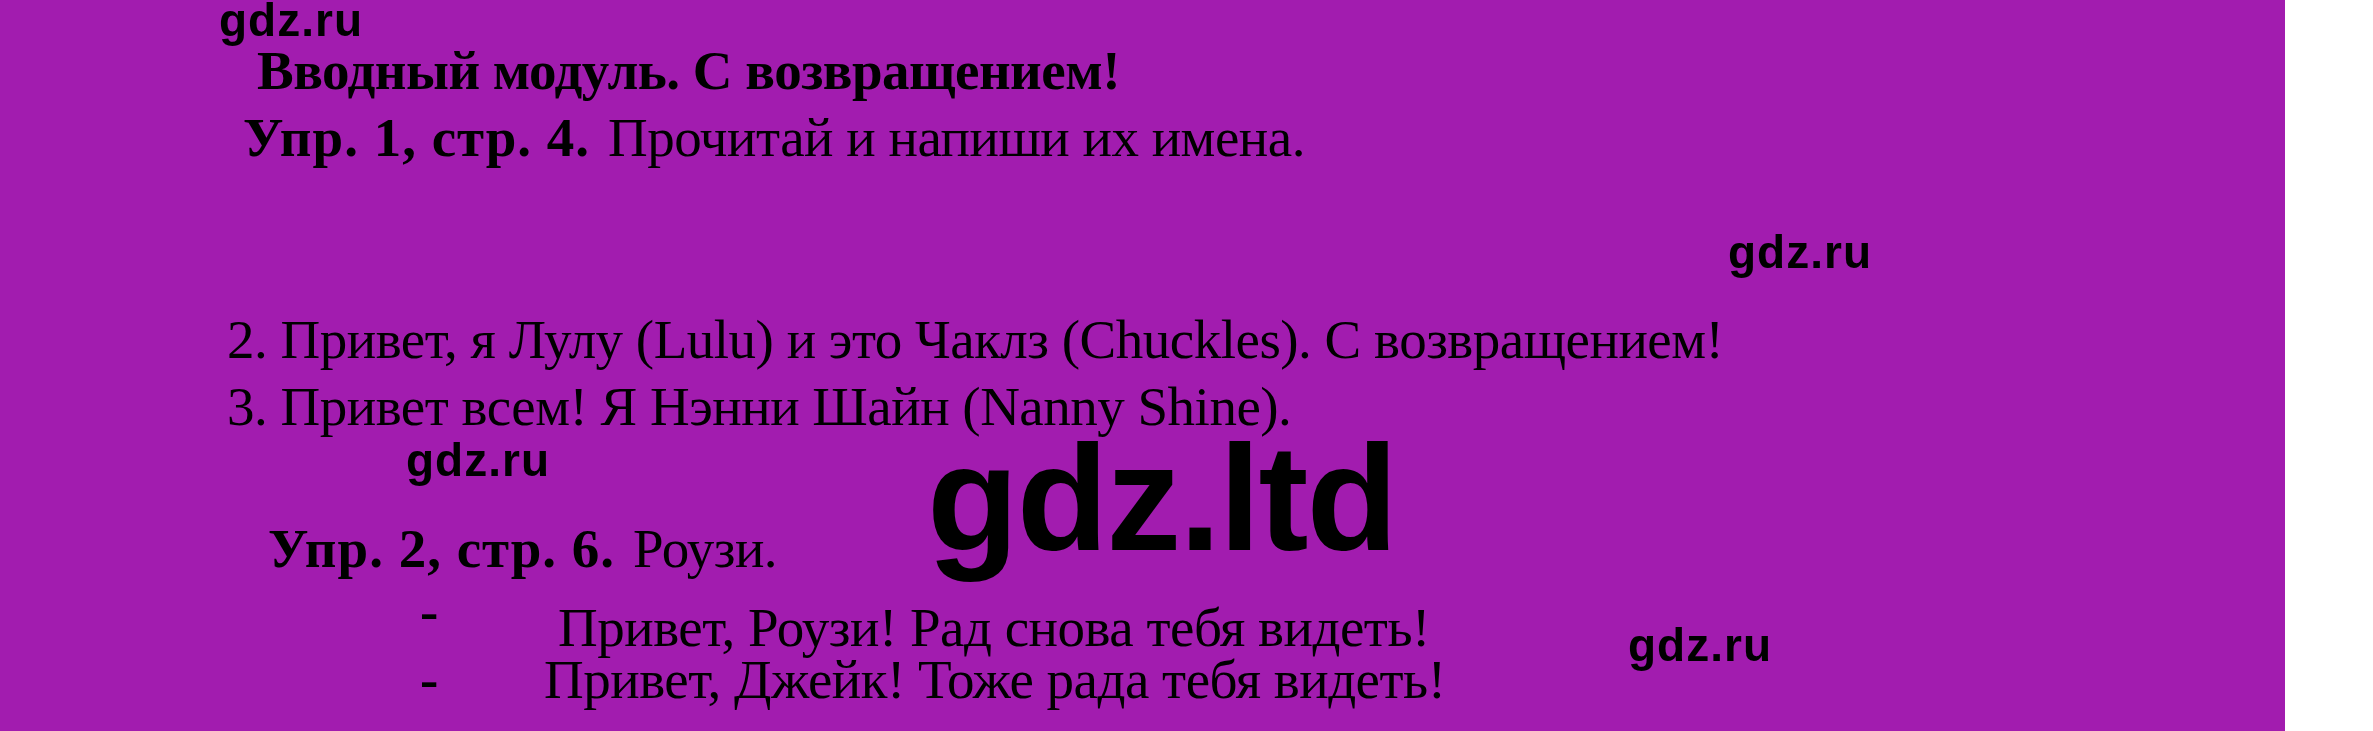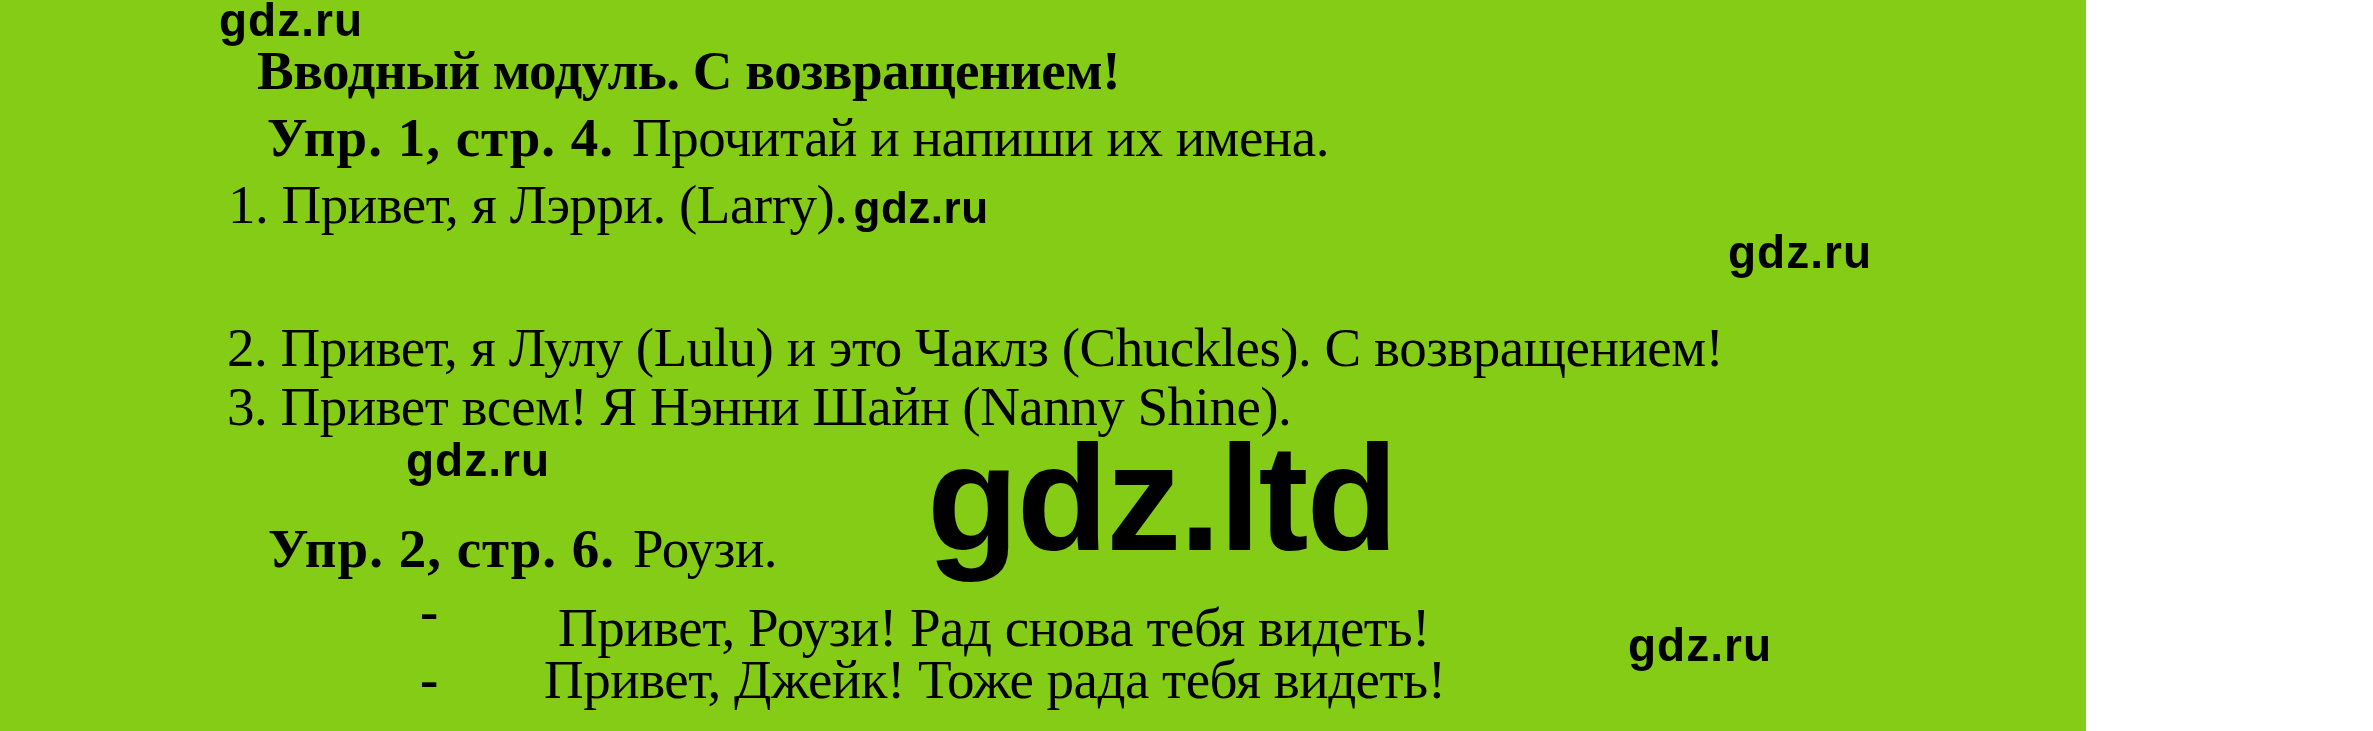--- a/index.html
+++ b/index.html
@@ -1,19 +1,19 @@
 <!DOCTYPE html>
 <html><head>
 <meta charset="utf-8">
 <style>
   html,body{margin:0;padding:0;background:#fff;}
   #page{
     position:relative;
-    width:2086px;height:731px;
-    background:#84cc16;
+    width:2285px;height:731px;
+    background:#a21caf;
     overflow:hidden;
     color:#000;
   }
   .tline{
     position:absolute;
     white-space:nowrap;
     font-family:"Liberation Serif",serif;
     font-size:55px;
     line-height:55px;
     color:#000000;
@@ -61,30 +61,27 @@
 </style>
 </head>
 <body>
 
 <div id="page">
 
   <div class="wm" style="left:219px;top:-3px;">gdz.ru</div>
 
   <div class="tline bold" style="left:257px;top:43px;">Вводный модуль. С возвращением!</div>
 
-  <div class="tline" style="left:243px;top:110px;margin-left:24px;">
+  <div class="tline" style="left:243px;top:110px;">
     <span class="exlabel">Упр. 1, стр. 4.</span><span>Прочитай и напиши их имена.</span>
   </div>
 
-  <div class="tline" style="left:228px;top:177px;">
-    <span>1. Привет, я Лэрри. (Larry).</span><span class="wm-inline">gdz.ru</span>
-  </div>
 
 
-  <div class="tline" style="left:227px;top:320px;">2. Привет, я Лулу (Lulu) и это Чаклз (Chuckles). С возвращением!</div>
+  <div class="tline" style="left:227px;top:312px;">2. Привет, я Лулу (Lulu) и это Чаклз (Chuckles). С возвращением!</div>
 
   <div class="tline" style="left:227px;top:379px;">3. Привет всем! Я Нэнни Шайн (Nanny Shine).</div>
 
   <div class="wm" style="left:406px;top:437px;">gdz.ru</div>
 
   <div class="wm-large" style="left:927px;top:423px;">gdz.ltd</div>
 
   <div class="wm" style="left:1728px;top:229px;">gdz.ru</div>
 
   <div class="wm" style="left:1628px;top:622px;">gdz.ru</div>

